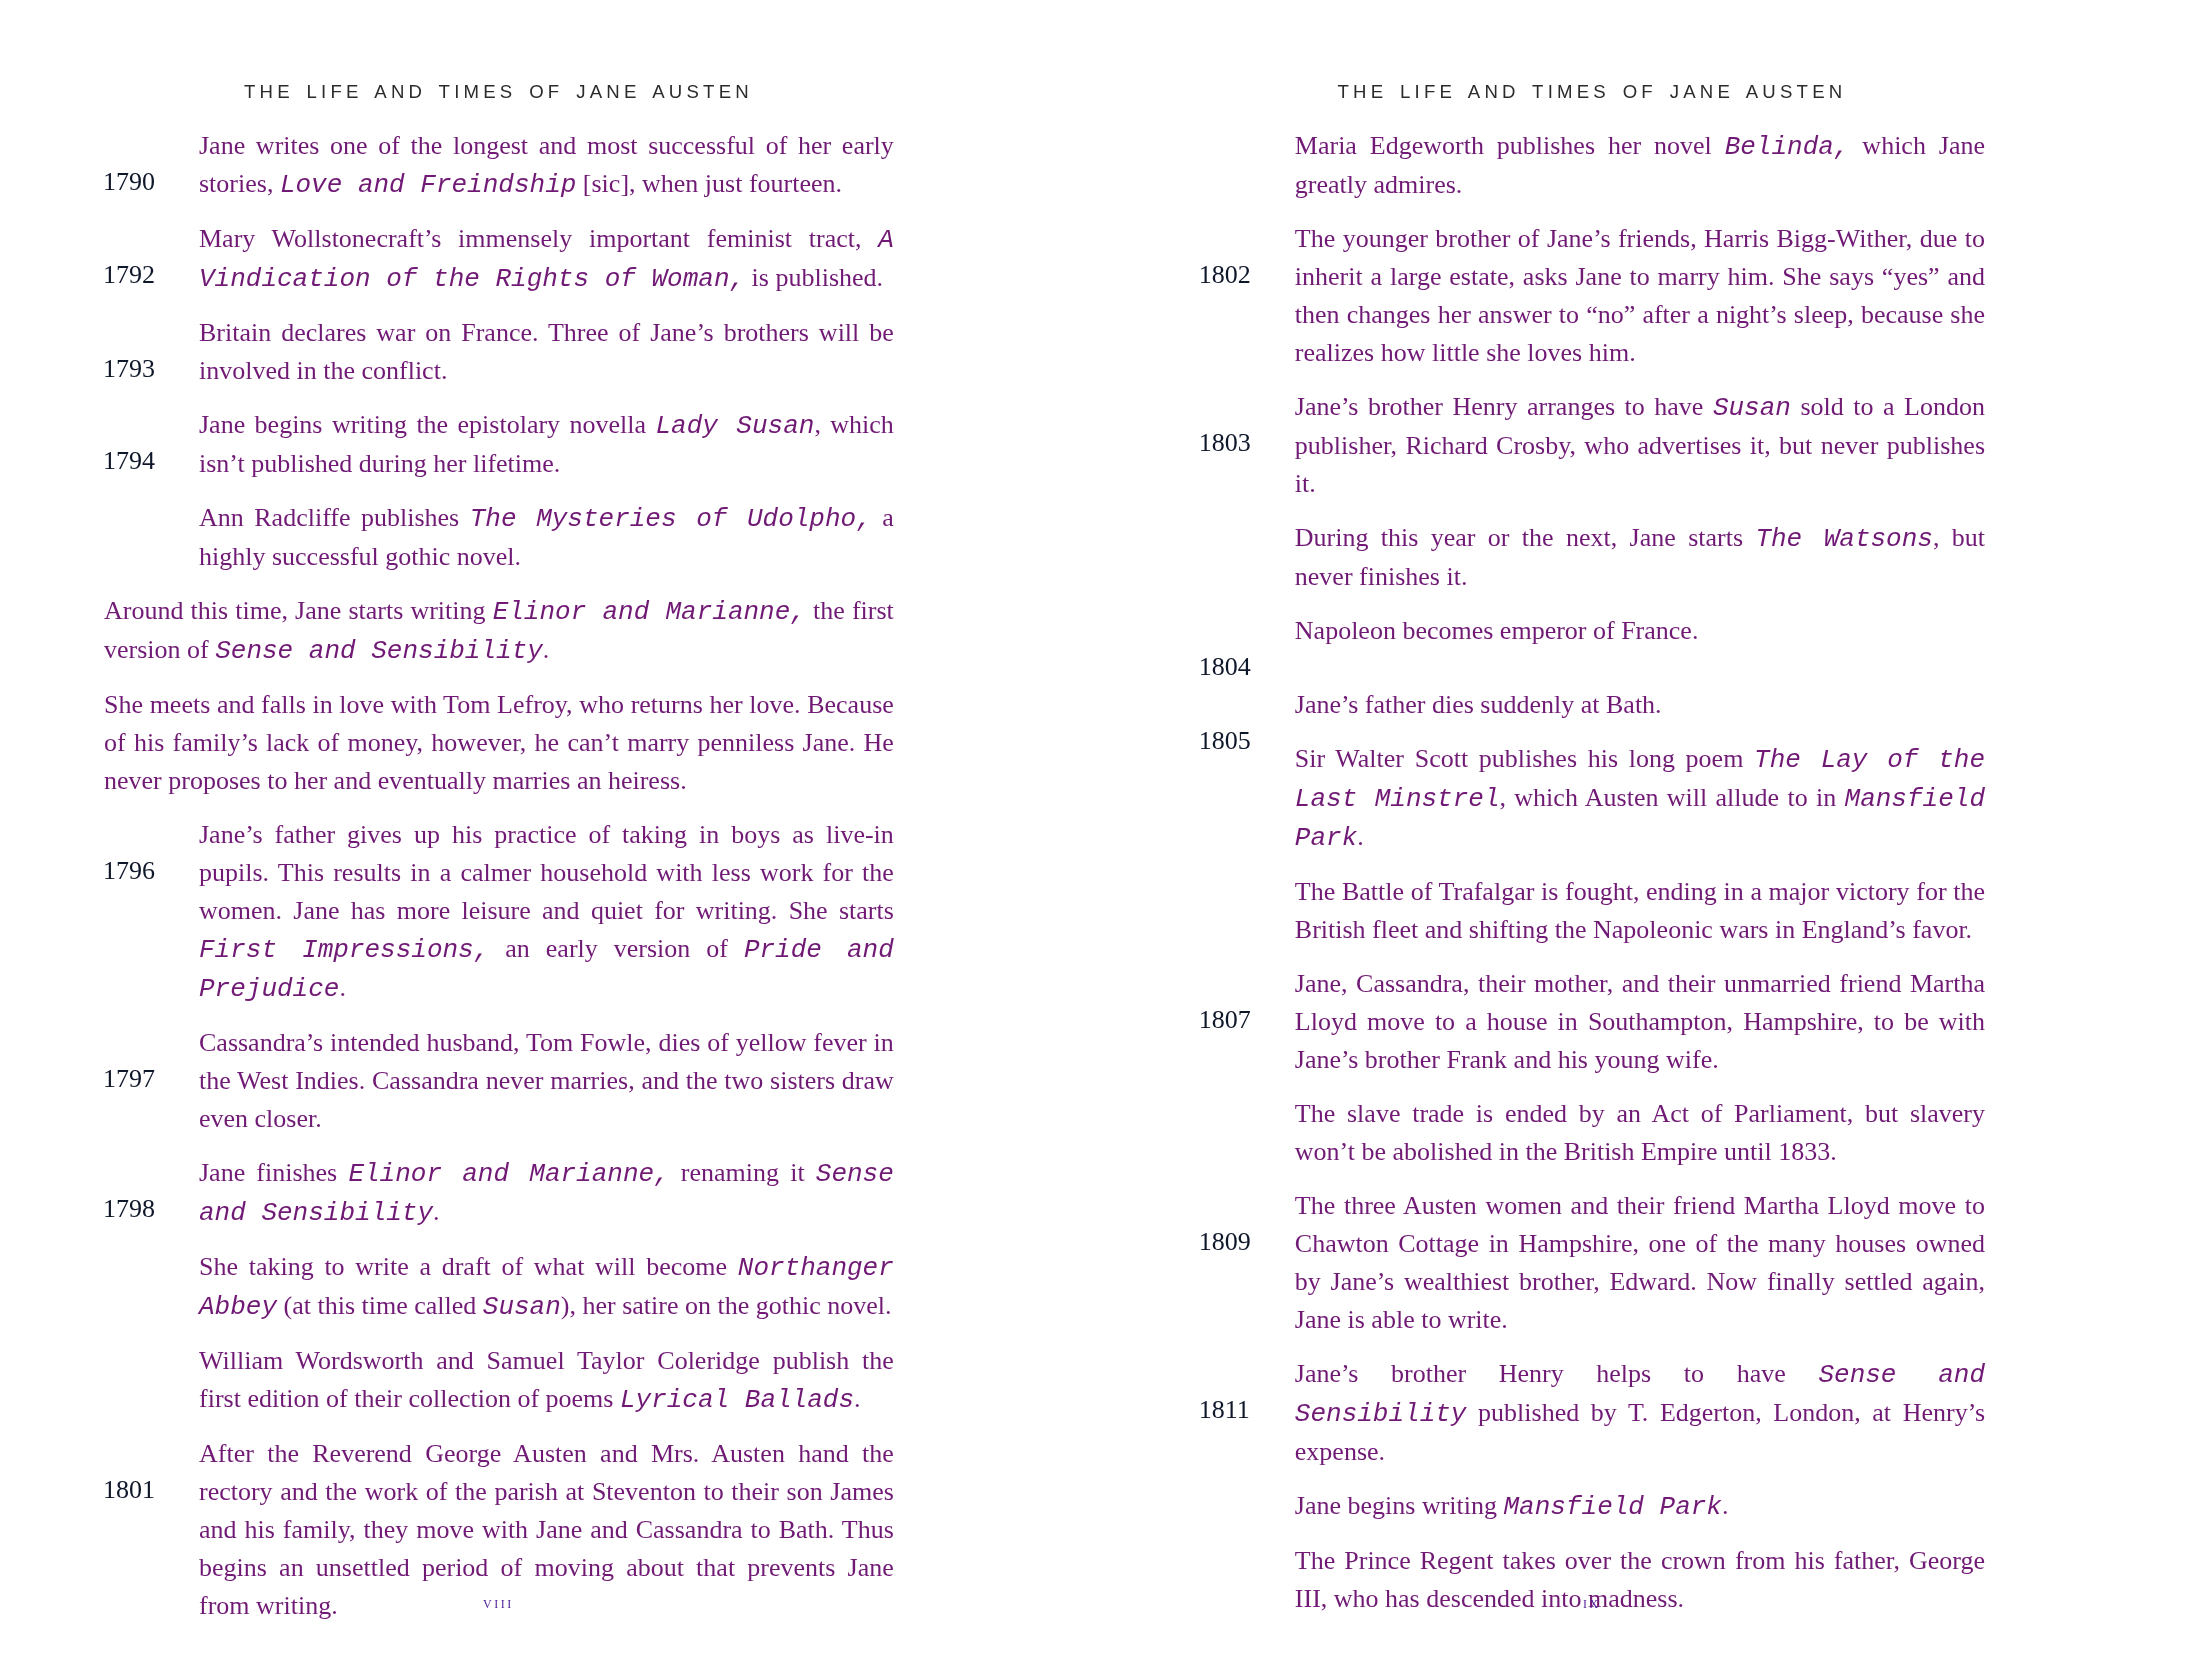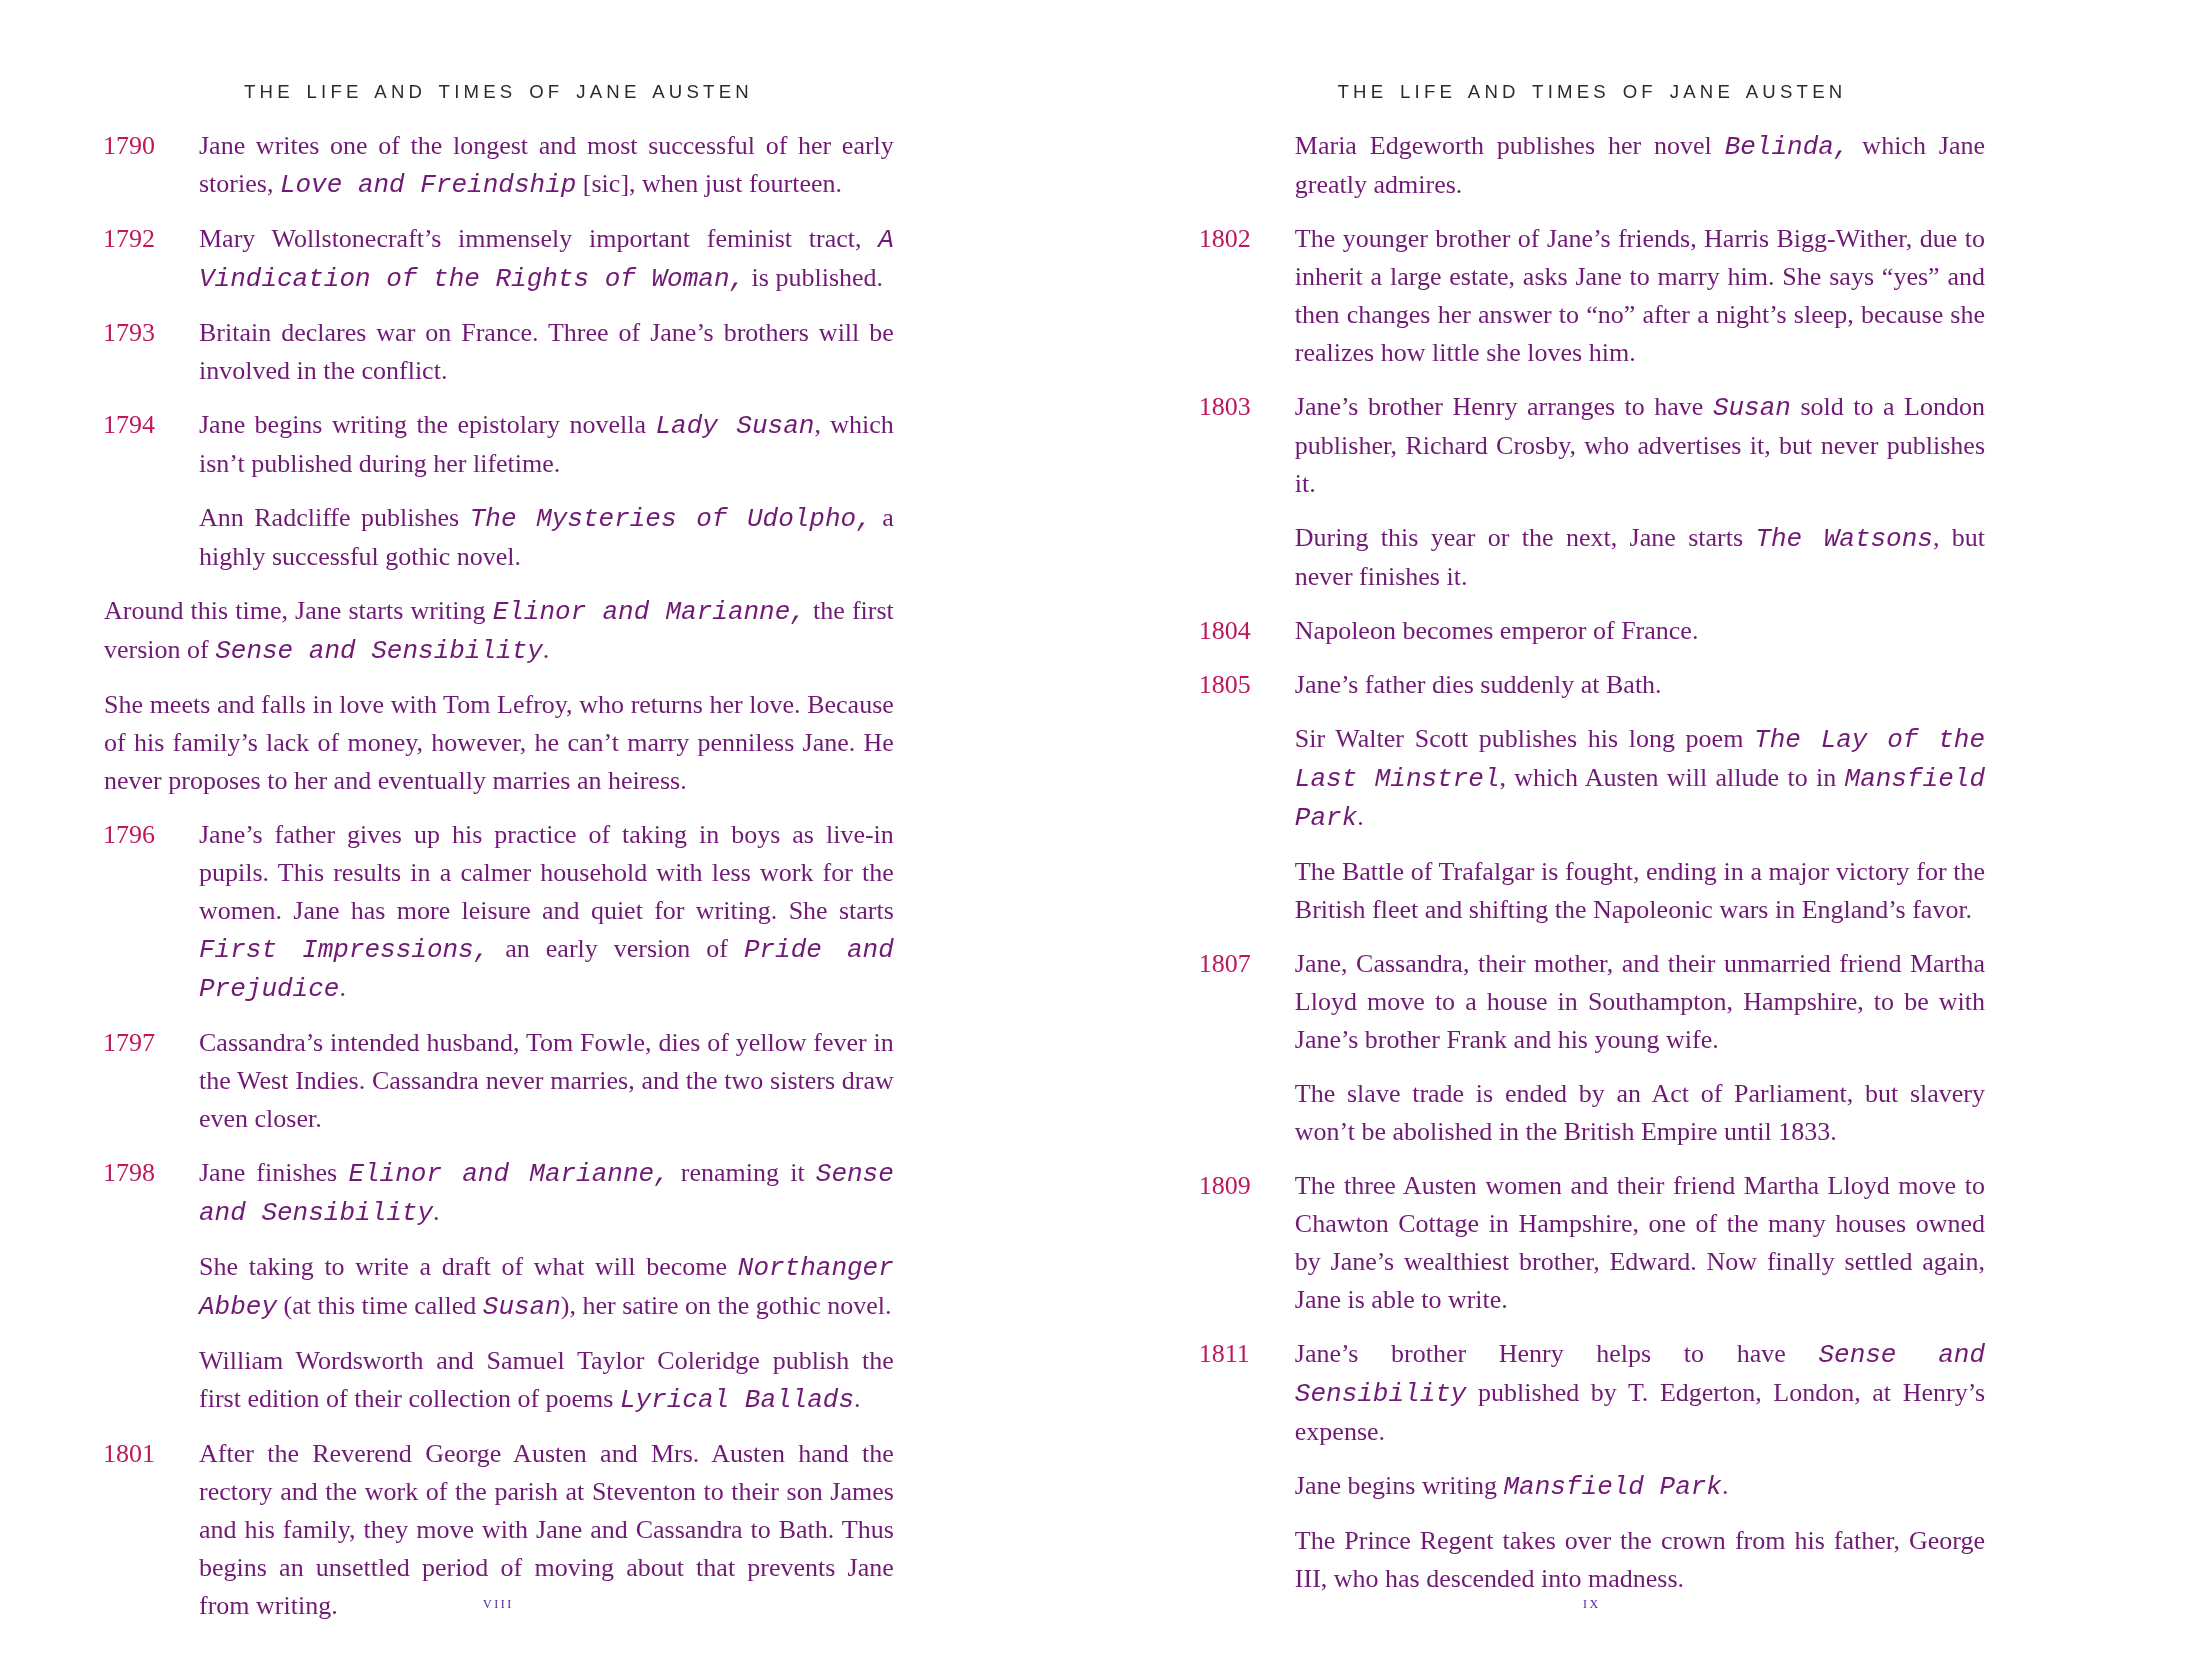--- a/index.html
+++ b/index.html
@@ -40,21 +40,22 @@
 
   .entries { margin-top: 23.6px; }
 
   .entry { display: flex; }
 
   .year {
     flex: 0 0 95px;
     width: 95px;
     font-size: 26px;
     line-height: 38px;
-    color: #be185d;
+    color: #0f172a;
+    margin-top: 36px;
   }
 
   .paras { flex: 1 1 auto; min-width: 0; }
 
   .para {
     margin: 0 0 16px 1px;
     font-size: 26px;
     line-height: 38px;
     text-align: justify;
     hyphens: none;

